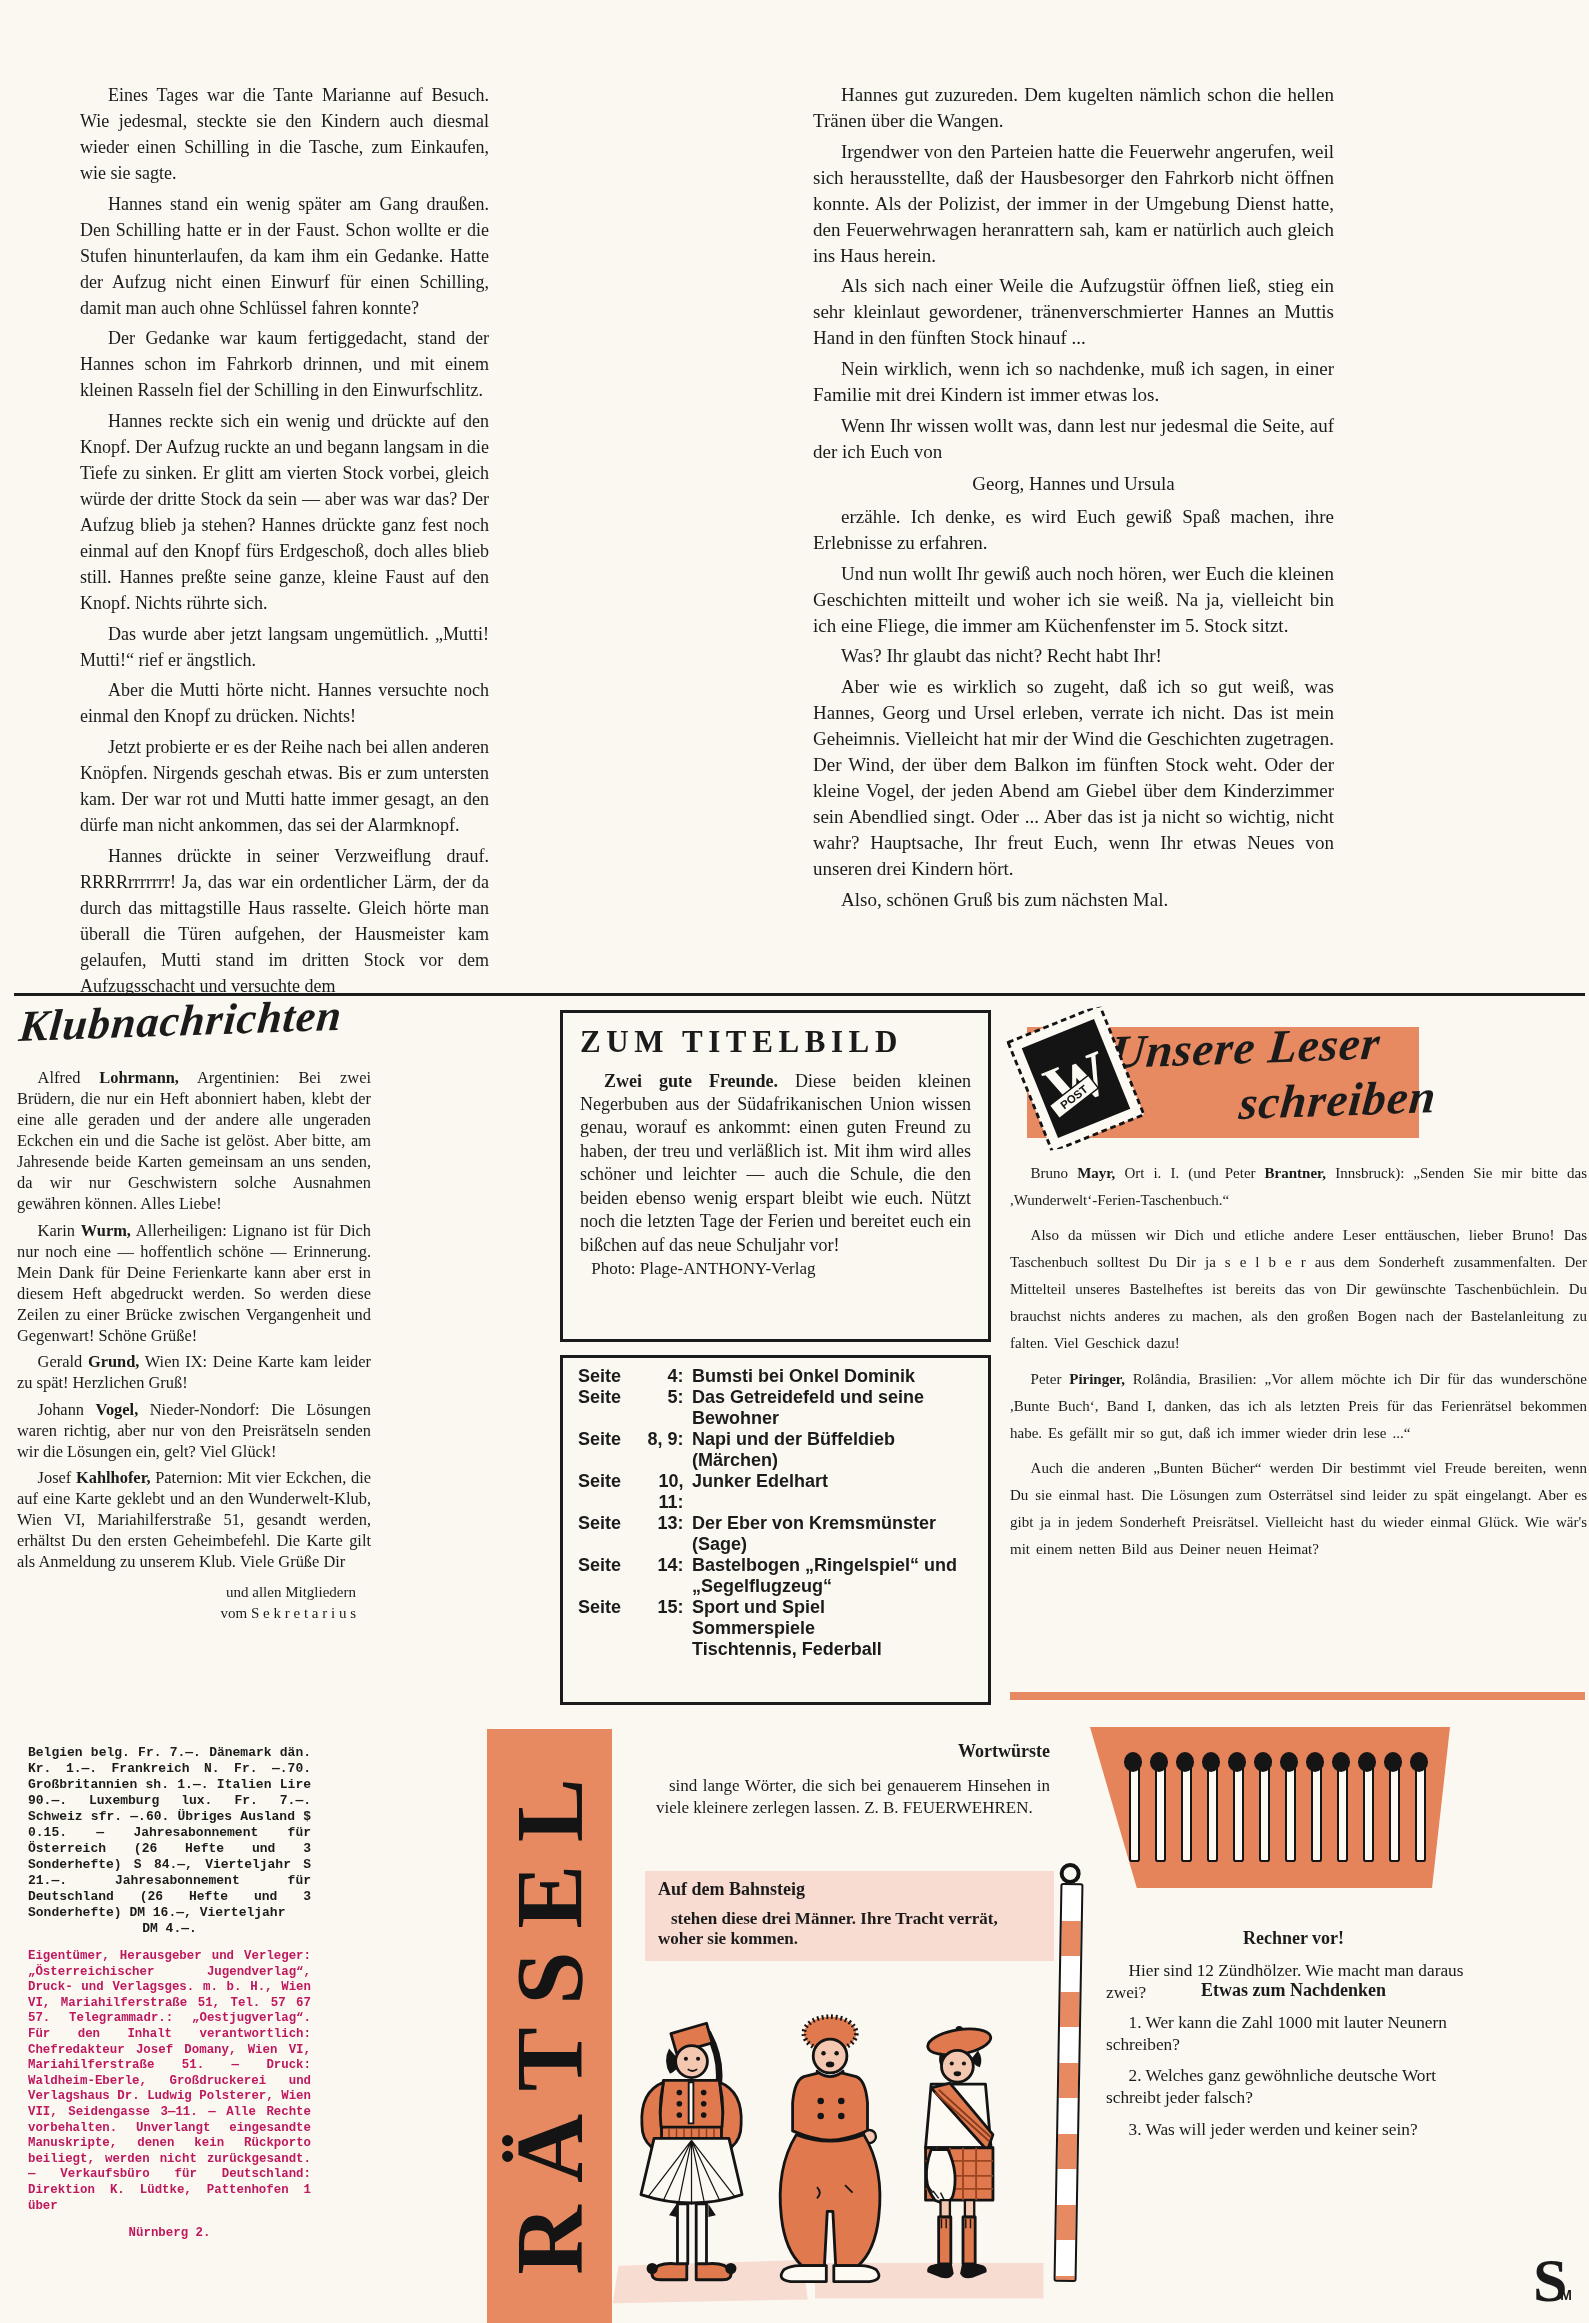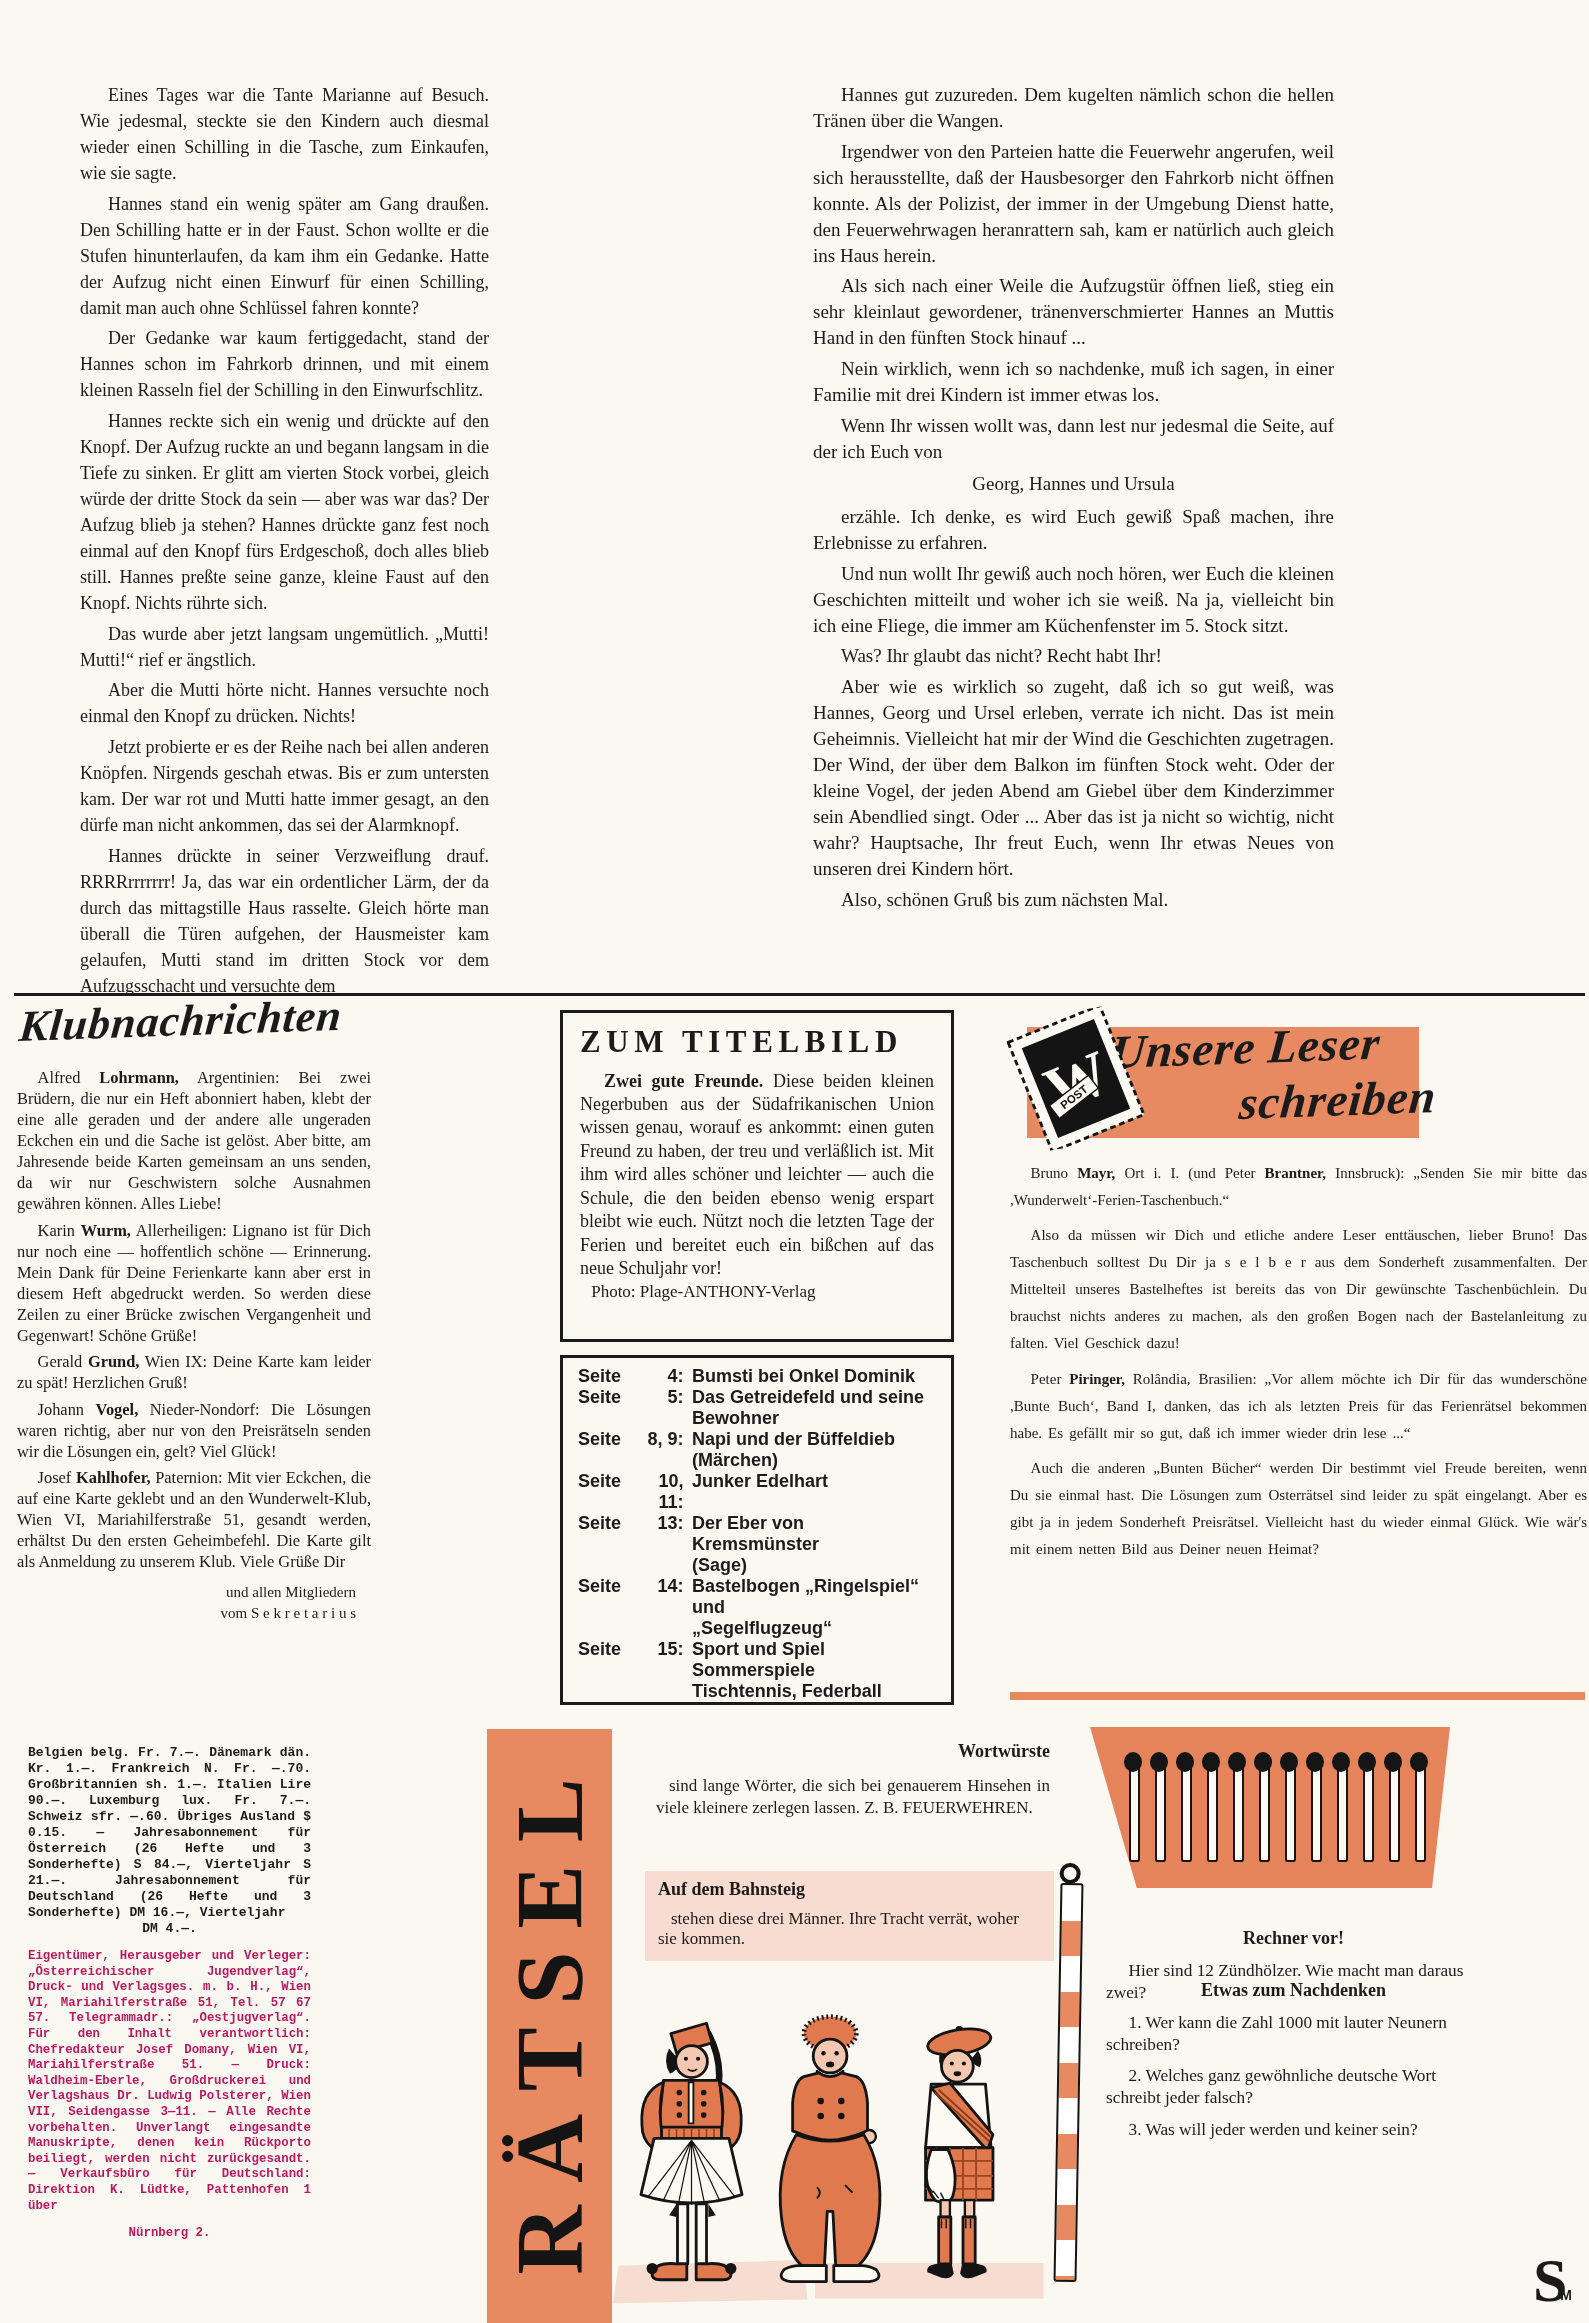--- a/index.html
+++ b/index.html
@@ -25,21 +25,21 @@
     font-family:"Liberation Serif",serif; font-style:italic; font-weight:bold;
     transform:skewX(-7deg) rotate(-2deg); transform-origin:left bottom; letter-spacing:0.9px;
   }
   
   .klub{position:absolute; left:17px; top:1001px; width:354px;}
   .klub h2{font-size:44px; margin:0 0 15px 0;}
   .klub p{margin:0 0 5.6px; font-size:16.4px; line-height:21px; text-align:justify; text-indent:20.6px;}
   .klub .signoff{text-align:right; text-indent:0; padding-right:15px; margin:9.4px 0 0;}
   .klub .signoff div{line-height:21.5px;}
   
-  .box{position:absolute; left:560px; width:394px; border:3.7px solid var(--ink); box-sizing:border-box; background:var(--paper);}
+  .box{position:absolute; left:560px; width:431px; border:3.7px solid var(--ink); box-sizing:border-box; background:var(--paper);}
   .box-titelbild{top:1010px; height:332px; padding:9.4px 17px;}
   .box-titelbild h3{font-size:31px; letter-spacing:5.6px; margin:1.9px 0 9.4px; font-weight:bold;}
   .box-titelbild .body{font-size:18px; line-height:23.4px; text-align:justify; text-indent:24px; margin:0;}
   .box-titelbild .credit{font-size:17px; margin:2px 0 0; text-indent:11.2px;}
   .box-inhalt{top:1355px; height:350px; padding:7.5px 15px;}
   .box-inhalt h3{font-family:"Liberation Sans","DejaVu Sans",sans-serif; font-size:33px; letter-spacing:0.9px; margin:1.9px 0 9.4px; font-weight:900;}
   .toc-row{display:flex; font-family:"Liberation Sans","DejaVu Sans",sans-serif; font-weight:700; font-size:18px; line-height:21px;}
   .toc-label{width:52px; flex:none;}
   .toc-num{width:62px; flex:none; text-align:right; padding-right:8.4px; box-sizing:border-box;}
   .toc-title{flex:1; white-space:pre-line;}
@@ -62,21 +62,21 @@
     position:absolute; left:-235px; top:235px; width:595px; height:125px;
     transform:rotate(-90deg); display:flex; align-items:center; justify-content:center;
     font-size:96px; font-weight:bold; letter-spacing:22.5px; color:#141414; text-indent:22.5px;
   }
   
   .wortwuerste{position:absolute; left:656px; top:1741px; width:394px;}
   .wortwuerste h4{font-size:18px; text-align:right; margin:0 0 13px; font-weight:bold;}
   .wortwuerste p{font-size:17px; line-height:21.5px; margin:0; text-align:justify; text-indent:13px;}
   .bahnsteig{position:absolute; left:645px; top:1871px; width:409px; height:90px; background:var(--pink_band); box-sizing:border-box; padding:7.5px 13px 0;}
   .bahnsteig h4{font-size:18px; text-align:left; margin:0 0 9.4px; font-weight:bold;}
-  .bahnsteig p{font-size:17px; line-height:20.6px; margin:0; text-indent:13px;}
+  .bahnsteig p{font-size:17px; line-height:20.6px; margin:0; text-indent:13px;font-weight:bold;}
   .figures{position:absolute; left:611px; top:1979px; width:440px; height:330px;}
   .pole{
     position:absolute; left:1057px; top:1883px; width:19px; height:395px;
     border:2.8px solid #141414; border-radius:2.8px; transform:rotate(1deg);
     background:repeating-linear-gradient(180deg,#fff 0 36px,var(--accent) 36px 71px);
   }
   .pole::before{
     content:''; position:absolute; top:-22.5px; left:-2.8px; width:13px; height:13px;
     background:var(--paper); border:4.7px solid #141414; border-radius:50%;
   }

